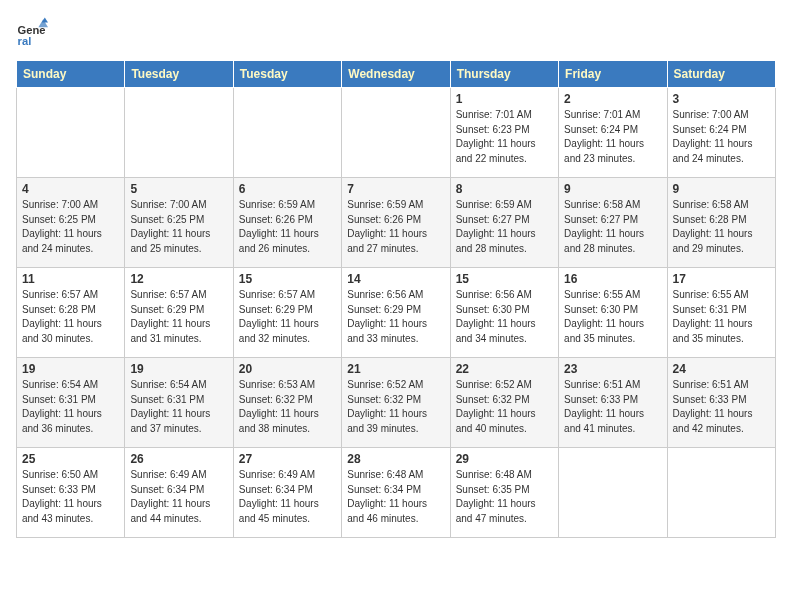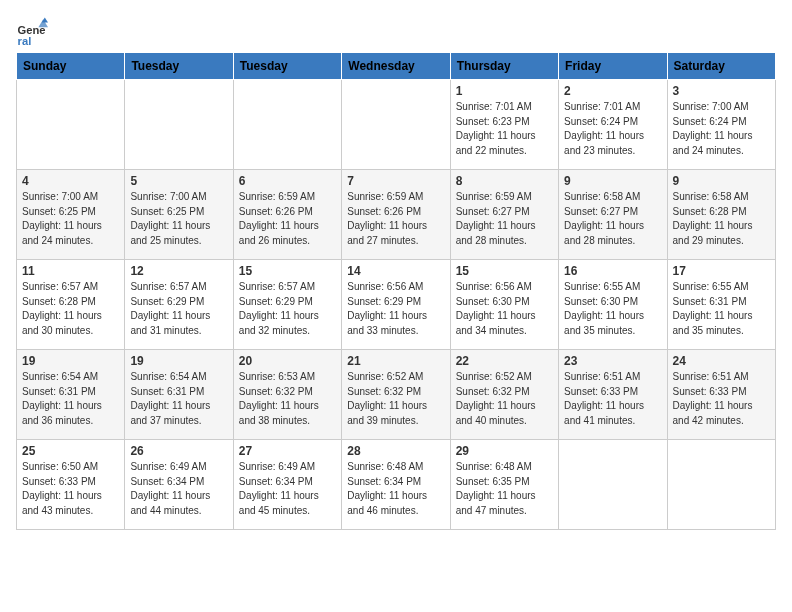--- a/index.html
+++ b/index.html
@@ -7,21 +7,21 @@
       font-family: Arial, sans-serif;
       background: #fff;
       width: 792px;
       min-height: 612px;
       padding: 16px;
     }
     .header-area {
       display: flex;
       justify-content: space-between;
       align-items: flex-start;
-      margin-bottom: 4px;
+      margin-bottom: 12px;
     }
     .logo {
       display: flex;
       align-items: center;
       gap: 4px;
     }
     .logo-text {
       display: flex;
       flex-direction: column;
       font-size: 15px;
@@ -46,21 +46,21 @@
       font-size: 15px;
       color: #444;
     }
     .calendar-table {
       width: 100%;
       border-collapse: collapse;
       font-size: 11px;
     }
     .calendar-table th {
       background-color: #3a7abf;
-      color: #000000;
+      color: #fef9c3;
       text-align: left;
       padding: 6px 6px;
       font-weight: bold;
       font-size: 12px;
       border: 1px solid #fff;
     }
     .calendar-table td {
       border: 1px solid #ccc;
       vertical-align: top;
       padding: 4px 5px;

